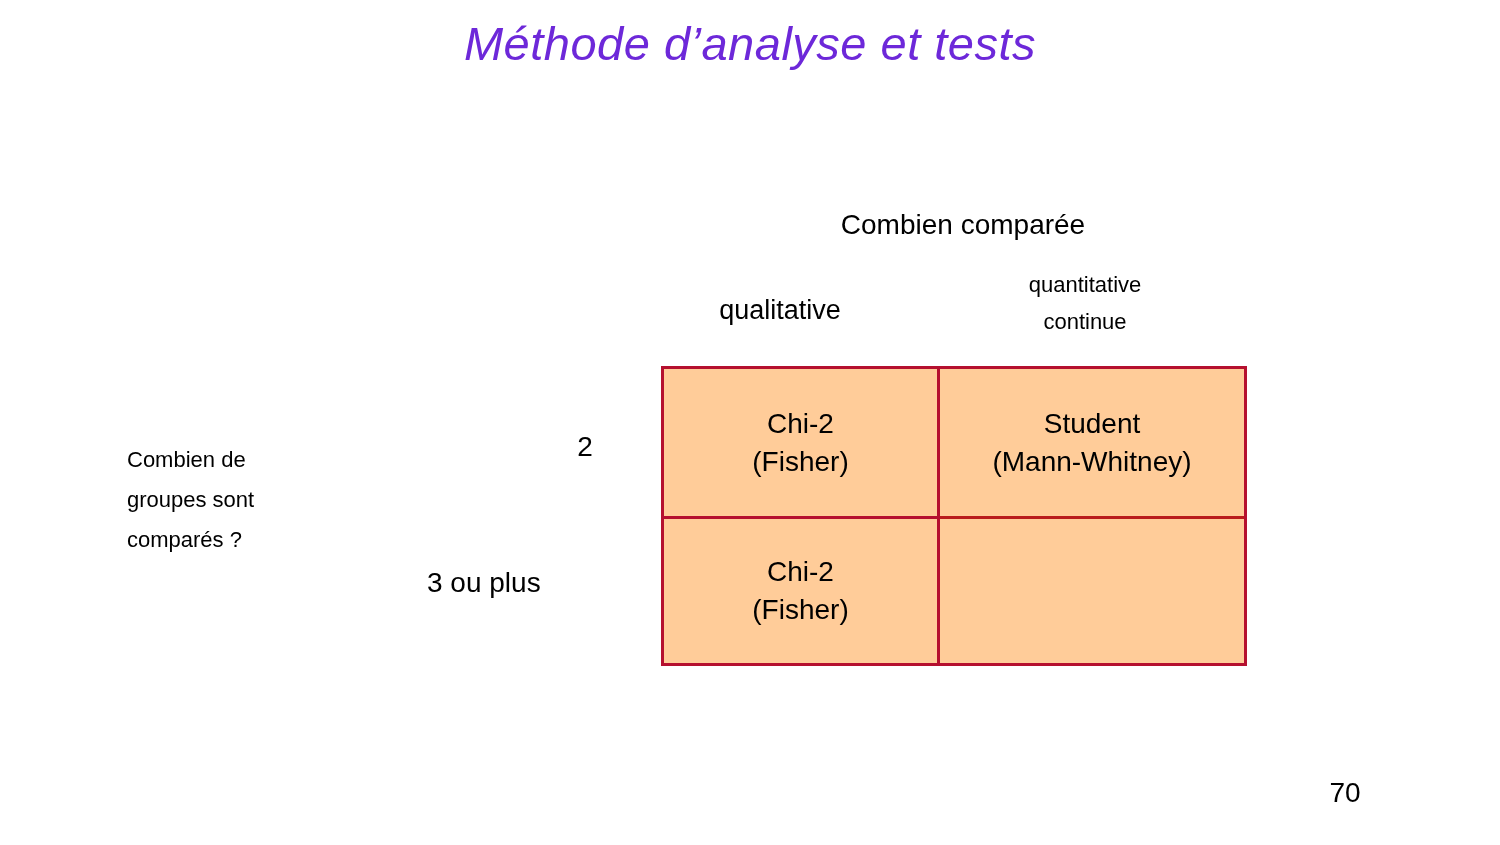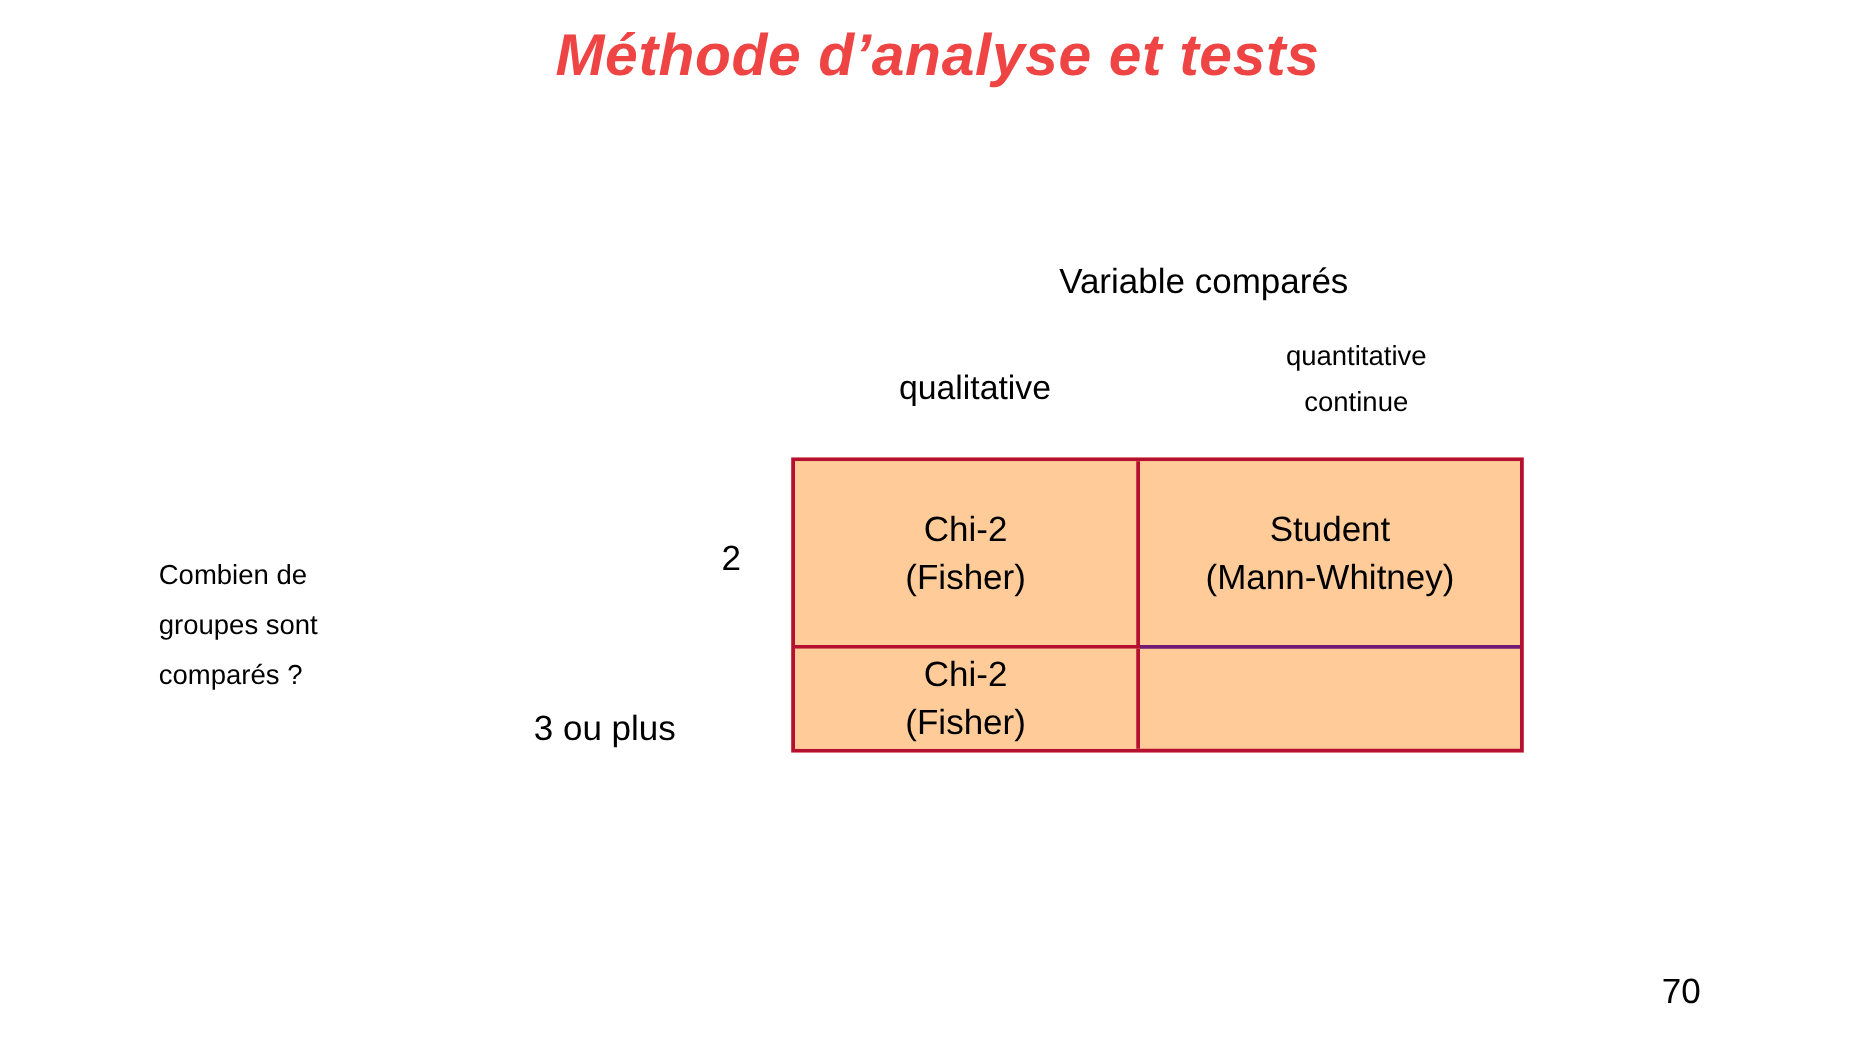--- a/index.html
+++ b/index.html
@@ -16,23 +16,23 @@
     background: #ffffff;
     overflow: hidden;
   }
   .slide-title {
     position: absolute;
     left: 0;
     right: 0;
     top: 16px;
     text-align: center;
     font-size: 47px;
-    font-weight: bold;
+    font-weight: normal;
     font-style: italic;
-    color: #ef4444;
+    color: #6d28d9;
     letter-spacing: 0.5px;
   }
   .col-axis-title {
     position: absolute;
     left: 663px;
     width: 600px;
     top: 209px;
     text-align: center;
     font-size: 28px;
   }
@@ -49,44 +49,44 @@
     left: 935px;
     width: 300px;
     top: 266px;
     text-align: center;
     font-size: 22px;
     line-height: 37px;
     white-space: pre-line;
   }
   .matrix-table {
     position: absolute;
-    left: 633px;
+    left: 661px;
     top: 366px;
     width: 586px;
-    height: 236px;
+    height: 300px;
     box-sizing: border-box;
     display: grid;
     grid-template-columns: 276px 1fr;
     grid-template-rows: 150px 1fr;
     background: #ffcc99;
     border: 3px solid #b5102f;
   }
   .matrix-cell {
     box-sizing: border-box;
     display: flex;
     align-items: center;
     justify-content: center;
     text-align: center;
     font-size: 28px;
     line-height: 38px;
     white-space: pre-line;
     background: #ffcc99;
   }
   .cell-r0c0 { border-right: 3px solid #b5102f; border-bottom: 3px solid #b5102f; }
-  .cell-r0c1 { border-bottom: 3px solid #701a75; }
+  .cell-r0c1 { border-bottom: 3px solid #b91c1c; }
   .cell-r1c0 { border-right: 3px solid #b5102f; }
   .row-axis-title {
     position: absolute;
     left: 127px;
     top: 440px;
     width: 260px;
     font-size: 22px;
     line-height: 40px;
     white-space: pre-line;
   }
@@ -114,21 +114,21 @@
     font-size: 28px;
   }
 </style>
 </head>
 <body>
 
 <div class="slide">
 
   <div class="slide-title">Méthode d’analyse et tests</div>
 
-  <div class="col-axis-title">Variable comparés</div>
+  <div class="col-axis-title">Combien comparée</div>
 
   <div class="col-header-qual">qualitative</div>
 
   <div class="col-header-quant">quantitative
 continue</div>
 
   <div class="row-axis-title">Combien de
 groupes sont
 comparés ?</div>
 

